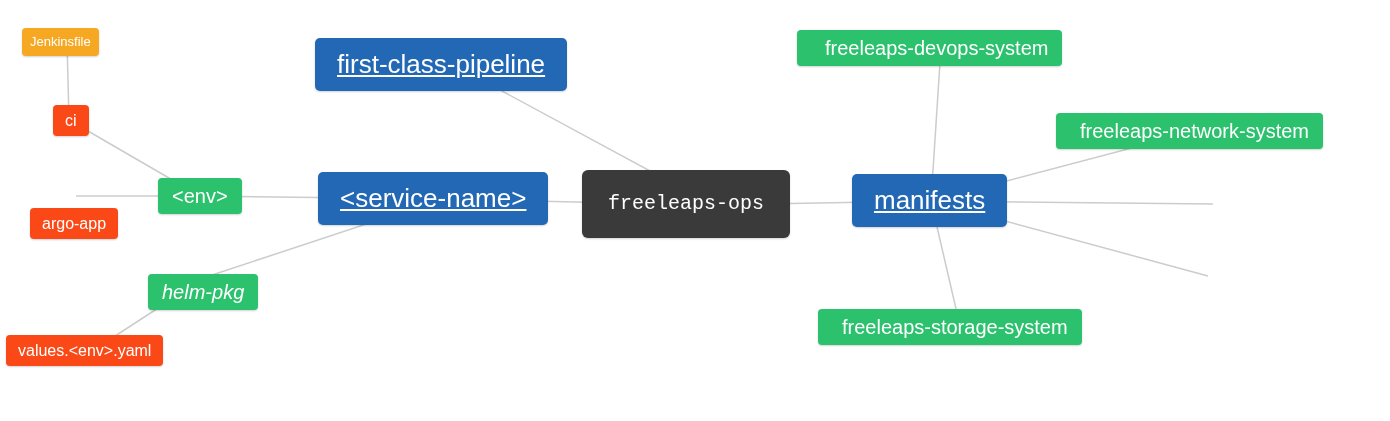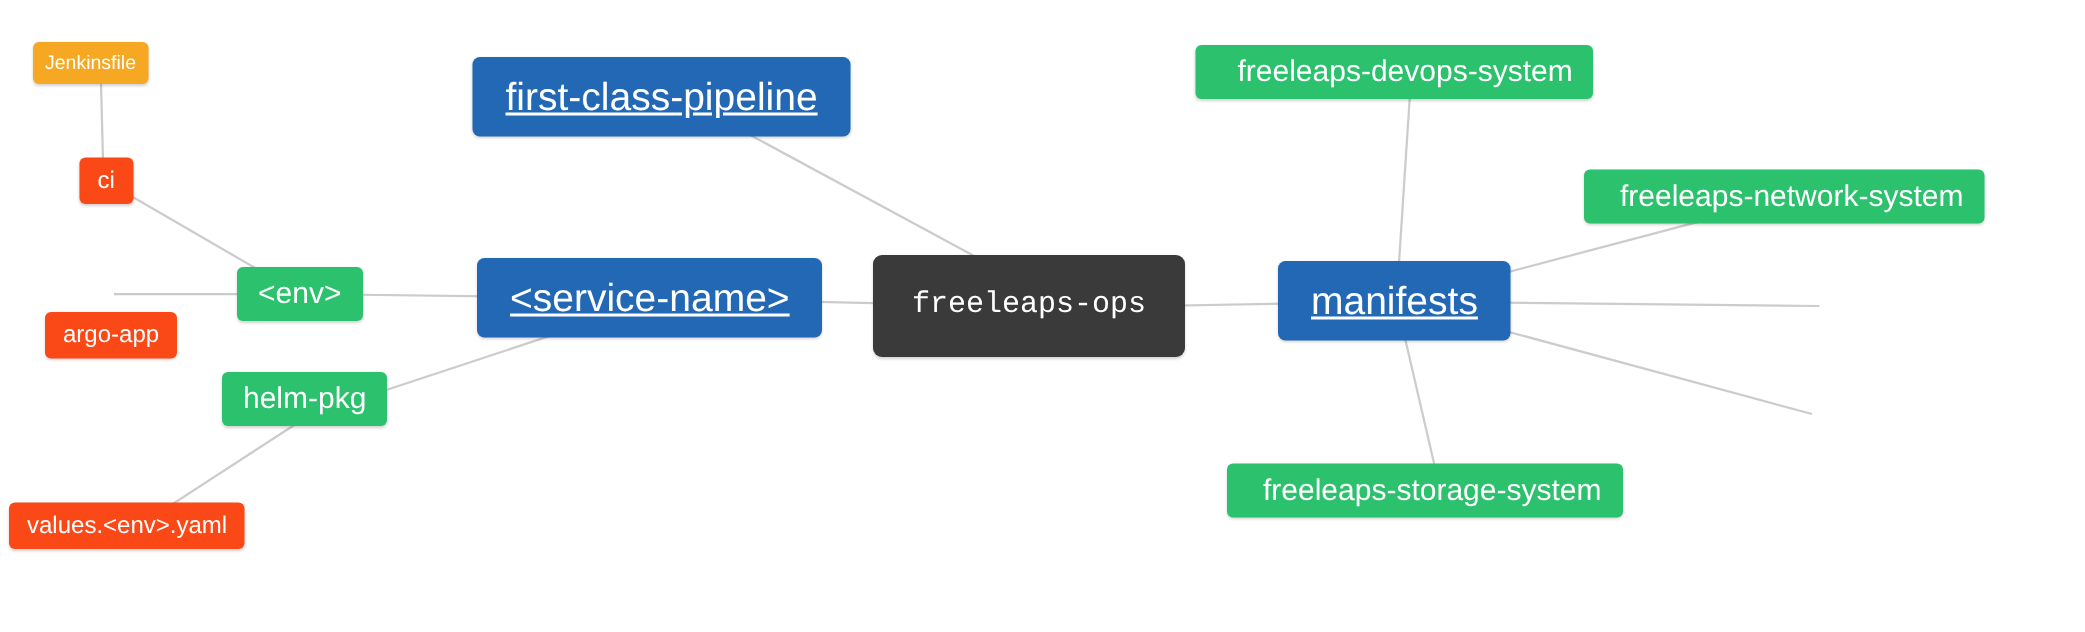--- a/index.html
+++ b/index.html
@@ -17,21 +17,21 @@
   .n-l1{background:var(--level1,#2268b5);font-size:26px;line-height:31px;padding:11px 22px;border-radius:5px;text-decoration:underline;}
   .n-l2{background:var(--level2,#2bc16d);font-size:20px;line-height:24px;padding:6px 14px;border-radius:4px;}
   .n-l3{background:var(--level3,#fb4817);font-size:16px;line-height:19px;padding:6px 12px;border-radius:4px;}
   .n-l4{background:var(--level4,#f6a823);font-size:13px;line-height:16px;padding:6px 8px;border-radius:4px;}
 
   
   #n-jenkinsfile{left:22px;top:28px;}
   #n-ci{left:53px;top:105px;}
   #n-argo{left:30px;top:181px;margin-top:27px;}
   #n-env{left:158px;top:178px;}
-  #n-helm{left:148px;top:248px;}
+  #n-helm{left:148px;top:274px;font-style:italic;}
   #n-values{left:6px;top:335px;}
   #n-service{left:318px;top:172px;}
   #n-fcp{left:315px;top:38px;}
   #n-ops{left:582px;top:170px;}
   #n-manifests{left:852px;top:174px;text-align:center;}
   #n-devops{left:797px;top:30px;padding-left:28px;}
   #n-network{left:1056px;top:113px;padding-left:24px;}
   #n-monitoring{left:1048px;top:186px;}
   #n-controls{left:1059px;top:259px;}
   #n-storage{left:818px;top:309px;padding-left:24px;}

